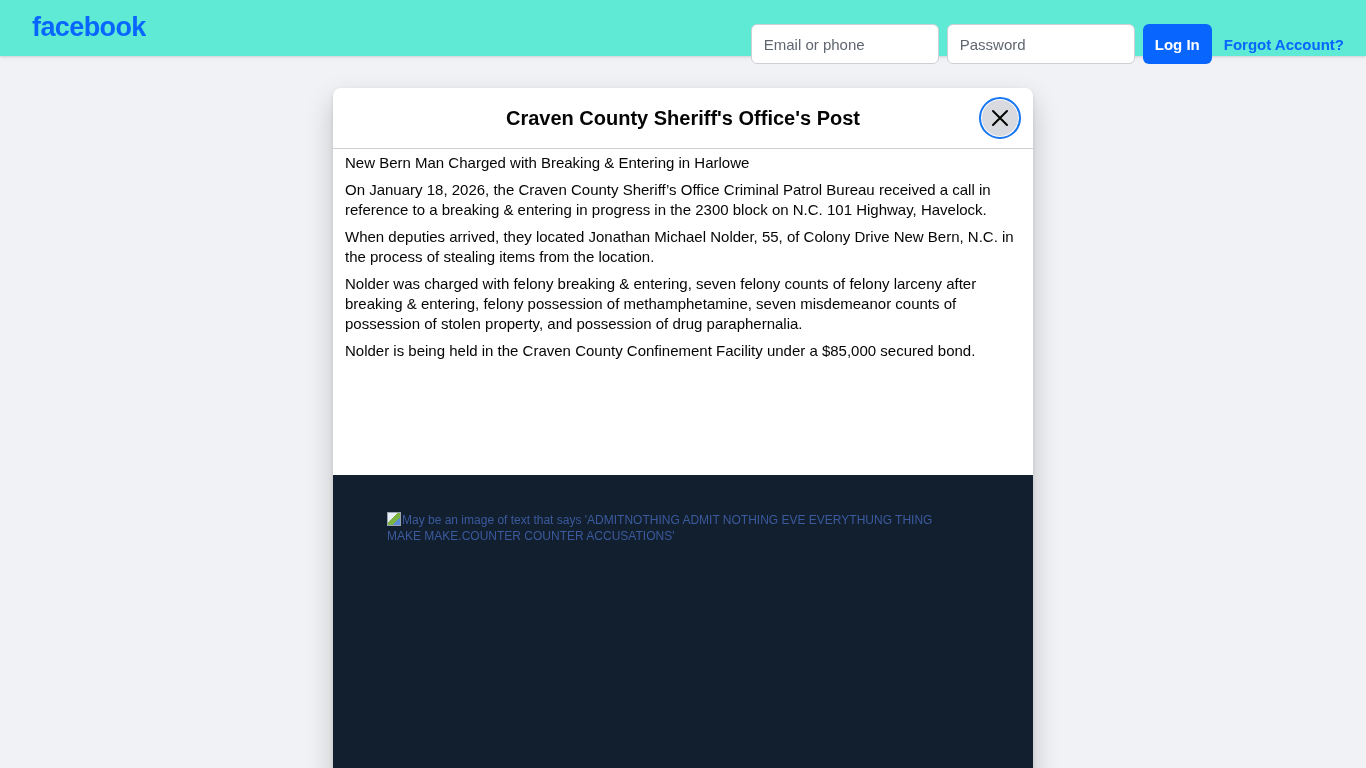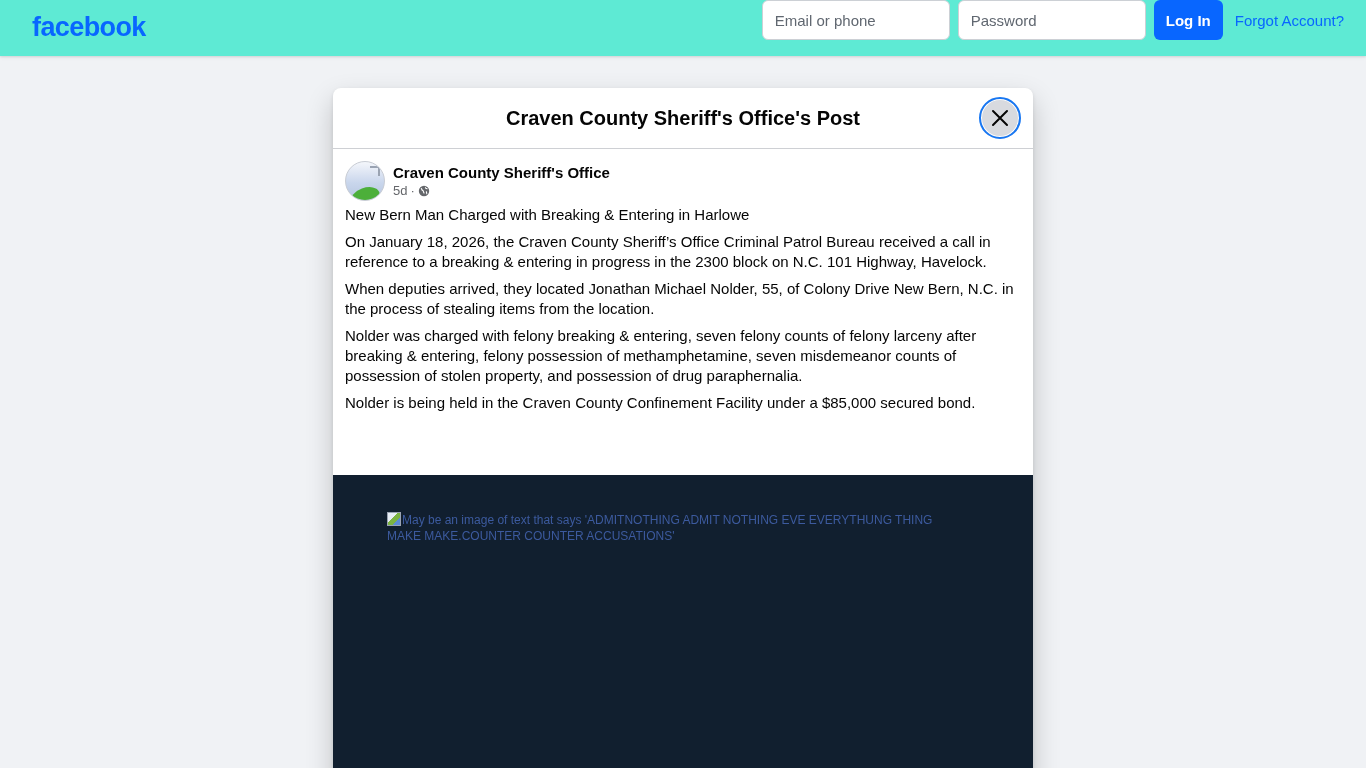--- a/index.html
+++ b/index.html
@@ -1,25 +1,25 @@
 <!DOCTYPE html>
 <html><head>
   <meta charset="utf-8">
   <style>
     * { box-sizing: border-box; margin: 0; padding: 0; }
     html, body { width: 1366px; height: 768px; overflow: hidden; }
     body { background: #f0f2f5; font-family: "Liberation Sans", "DejaVu Sans", sans-serif; color: #050505; position: relative; }
 
     .topbar { position: absolute; left: 0; top: 0; width: 1366px; height: 56px; background: #5eead4; box-shadow: 0 1px 2px rgba(0,0,0,0.1), 0 2px 4px rgba(0,0,0,0.04); z-index: 2; }
     .logo { position: absolute; left: 32px; top: 12px; font-size: 27px; font-weight: 700; color: #0866ff; letter-spacing: -0.6px; font-family: "Liberation Sans", sans-serif; }
-    .login-form { position: absolute; right: 22px; top: 0; display: flex; align-items: center; }
+    .login-form { position: absolute; right: 22px; top: 24px; display: flex; align-items: center; }
     .field { width: 188px; height: 40px; border: 1px solid #ccd0d5; border-radius: 6px; background: #fff; padding: 0 12px; font-size: 15px; color: #606770; margin-right: 8px; font-family: "Liberation Sans", sans-serif; outline: none; }
     .field::placeholder { color: #606770; }
     .login-btn { height: 40px; padding: 0 12px; background: #0866ff; color: #fff; border: none; border-radius: 6px; font-size: 15px; font-weight: 700; font-family: "Liberation Sans", sans-serif; margin-right: 12px; cursor: pointer; }
-    .forgot { color: #0866ff; font-size: 15px; font-weight: 400; text-decoration: none; }
+    .forgot { color: #0866ff; font-size: 15px; font-weight: 700; text-decoration: none; }
 
     .modal { position: absolute; left: 333px; top: 88px; width: 700px; height: 700px; background: #fff; border-radius: 8px 8px 0 0; box-shadow: 0 12px 28px rgba(0,0,0,0.2), 0 2px 4px rgba(0,0,0,0.1); overflow: hidden; }
     .modal-header { height: 61px; border-bottom: 1px solid #ced0d4; display: flex; align-items: center; justify-content: center; position: relative; }
     .modal-title { font-size: 20px; font-weight: 700; color: #050505; }
     .close-btn { position: absolute; right: 12px; top: 9px; width: 42px; height: 42px; border-radius: 50%; background: #d8dadf; border: 2px solid #1877f2; box-shadow: 0 0 0 1px #fff inset; display: flex; align-items: center; justify-content: center; cursor: pointer; }
     .close-btn svg { width: 18px; height: 18px; }
 
     .post-header { display: flex; align-items: center; padding: 12px 12px 0 12px; height: 52px; }
     .avatar { width: 40px; height: 40px; border-radius: 50%; overflow: hidden; position: relative; background: linear-gradient(180deg, #f4f6fb 0%, #c9d6ec 55%, #b6c6e0 100%); border: 1px solid #c8ccd4; margin-right: 8px; flex-shrink: 0; }
     .avatar .grass { position: absolute; left: 4px; bottom: -6px; width: 30px; height: 18px; background: #4caf3a; border-radius: 50% 50% 0 0; transform: rotate(-20deg); }
@@ -53,37 +53,20 @@
 <div class="modal">
   <div class="modal-header">
     <div class="modal-title">Craven County Sheriff's Office's Post</div>
     <div class="close-btn">
       <svg viewBox="0 0 18 18">
         <path d="M2 2 L16 16 M16 2 L2 16" stroke="#050505" stroke-width="2" stroke-linecap="round"></path>
       </svg>
     </div>
   </div>
 
-  <div class="post-header">
-    <div class="avatar">
-      <div class="corner"></div>
-      <div class="grass"></div>
-    </div>
-    <div class="author-block">
-      <div class="author-name">Craven County Sheriff's Office</div>
-      <div class="post-meta">
-        <span>5d</span>
-        <span class="dot">·</span>
-        <svg class="globe" viewBox="0 0 12 12">
-          <circle cx="6" cy="6" r="5.2" fill="#65676b"></circle>
-          <path d="M3 3.2 C4.2 4 3.6 5.2 4.8 5.6 C5.8 6 5.2 7.6 6.4 8.2 M7.6 2.2 C7 3.2 8.2 3.8 9.4 3.6 M8.2 6.4 C8.8 7.2 8.4 8.4 9 9" stroke="#fff" stroke-width="1.1" fill="none"></path>
-        </svg>
-      </div>
-    </div>
-  </div>
 
   <div class="post-body">
     <p>New Bern Man Charged with Breaking &amp; Entering in Harlowe</p>
     <p>On January 18, 2026, the Craven County Sheriff’s Office Criminal Patrol Bureau received a call in reference to a breaking &amp; entering in progress in the 2300 block on N.C. 101 Highway, Havelock.</p>
     <p>When deputies arrived, they located Jonathan Michael Nolder, 55, of Colony Drive New Bern, N.C. in the process of stealing items from the location.</p>
     <p>Nolder was charged with felony breaking &amp; entering, seven felony counts of felony larceny after breaking &amp; entering, felony possession of methamphetamine, seven misdemeanor counts of possession of stolen property, and possession of drug paraphernalia.</p>
     <p>Nolder is being held in the Craven County Confinement Facility under a $85,000 secured bond.</p>
   </div>
 
   <div class="media">

